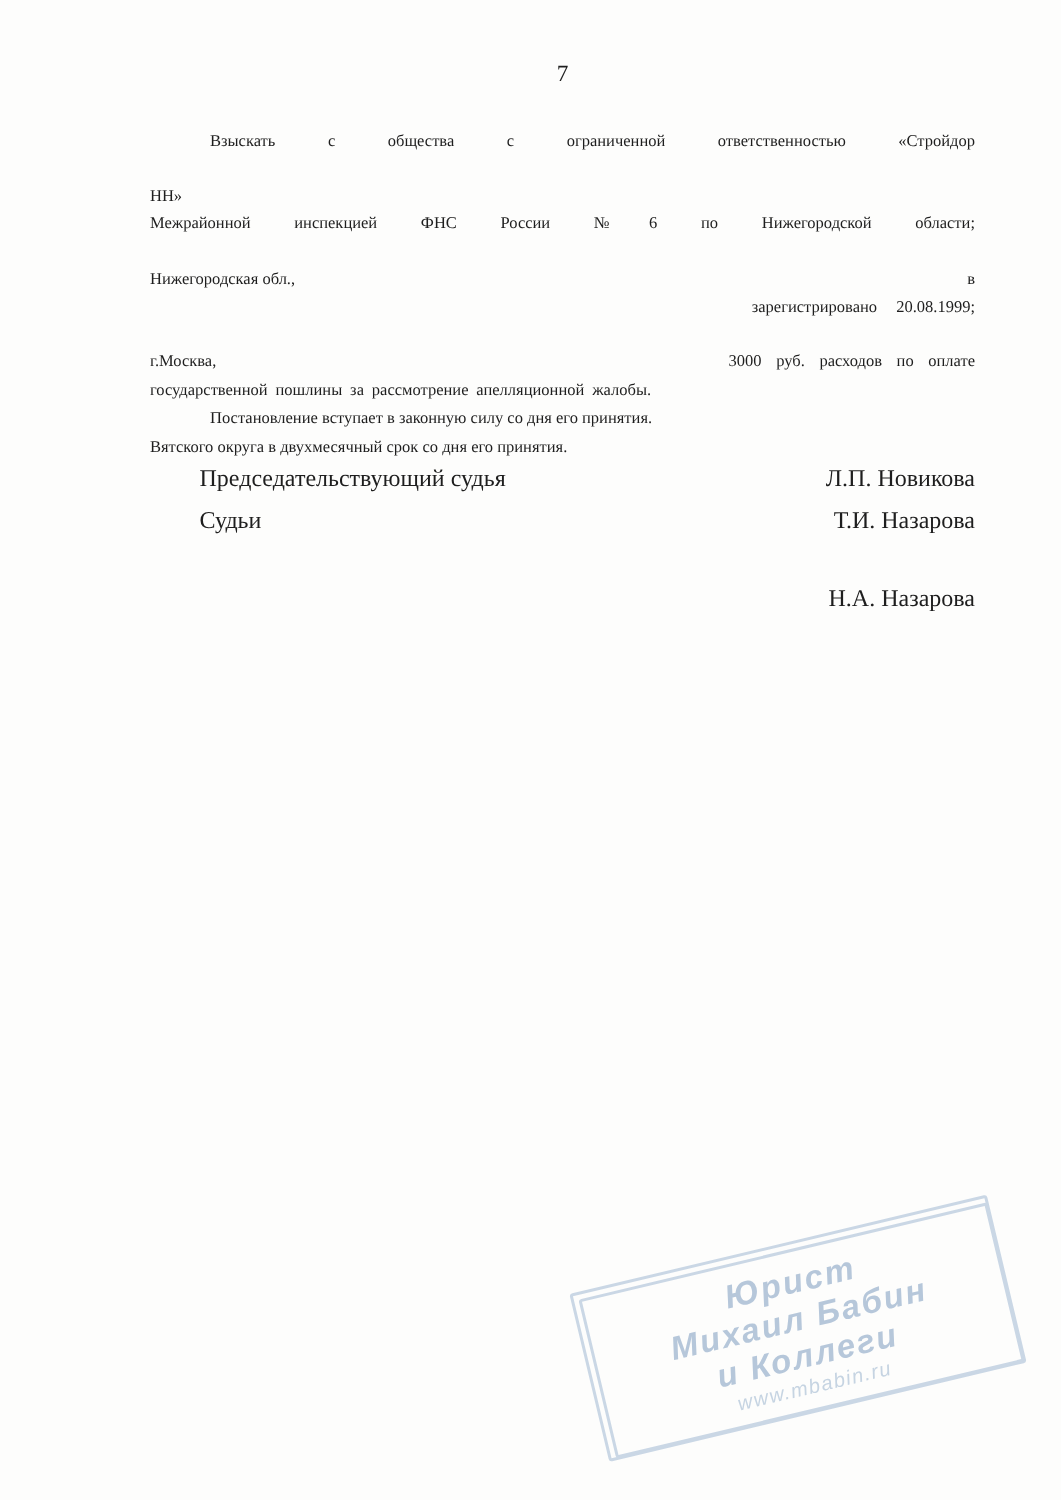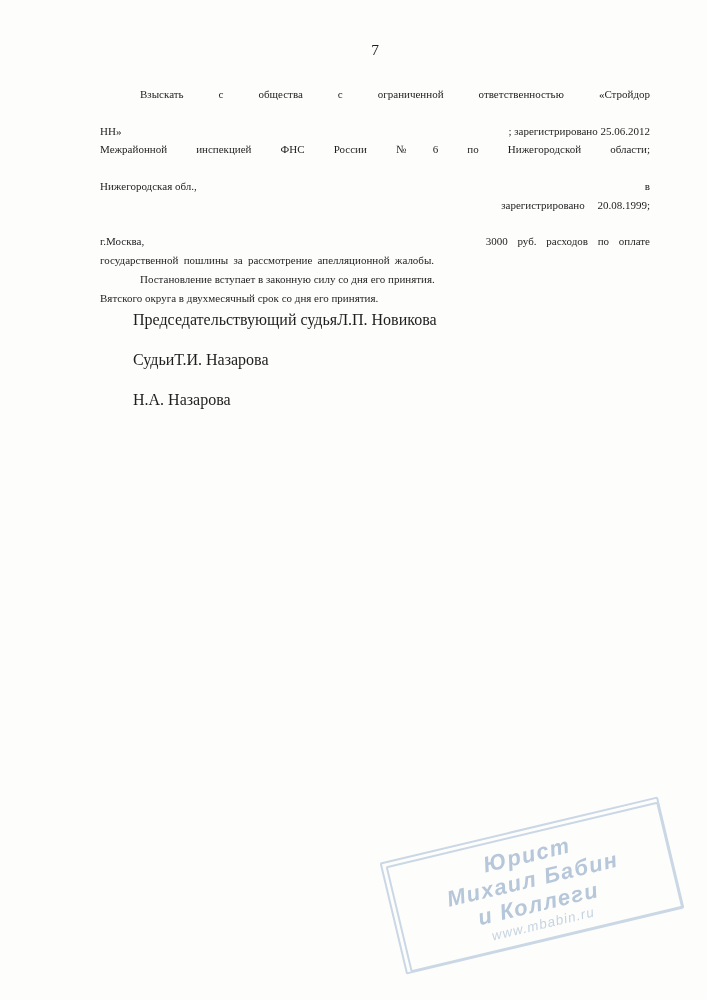--- a/index.html
+++ b/index.html
@@ -23,25 +23,25 @@
   .nw { white-space: nowrap; }
   .jl { text-align: justify; text-align-last: justify; }
   .indent { text-indent: 40px; }
   .split { display: flex; justify-content: space-between; margin-top: 18px; }
   .right { text-align: right; }
   .ws2 { word-spacing: 2.5px; }
   .ws7 { word-spacing: 7px; }
   .ws10 { word-spacing: 10px; }
   .sig-row {
     position: absolute; left: 100px; width: 550px;
-    display: flex; justify-content: flex-start;
+    display: flex; justify-content: space-between;
     font-size: 16px; line-height: 18.7px;
   }
   .sig-row.r1 { top: 311px; }
-  .sig-row.r2 { top: 351px; }
+  .sig-row.r2 { top: 339px; }
   .sig-row.r3 { top: 391px; }
   .sig-role { padding-left: 33px; }
   .stamp {
     position: absolute; left: 389px; top: 828px;
     width: 276px; height: 105px;
     transform: rotate(-13.4deg);
     border: 2px solid #cad7e5; border-radius: 2px;
     padding: 3px;
     background: transparent;
   }
@@ -59,21 +59,20 @@
 </style>
 </head>
 <body>
 
 <div class="pagenum">7</div>
 
 <div class="body-block">
   <div class="ln jl indent">Взыскать с общества с ограниченной ответственностью «Стройдор</div>
   <div class="ln split">
     <span>НН»</span>
-    <span>; зарегистрировано 25.06.2012</span>
   </div>
   <div class="ln jl">Межрайонной инспекцией ФНС России №6 по Нижегородской области;</div>
   <div class="ln split">
     <span>Нижегородская обл.,</span>
     <span>в</span>
   </div>
   <div class="ln right ws10 nw">зарегистрировано 20.08.1999;</div>
   <div class="ln split">
     <span>г.Москва,</span>
     <span class="ws7">3000 руб. расходов по оплате</span>

